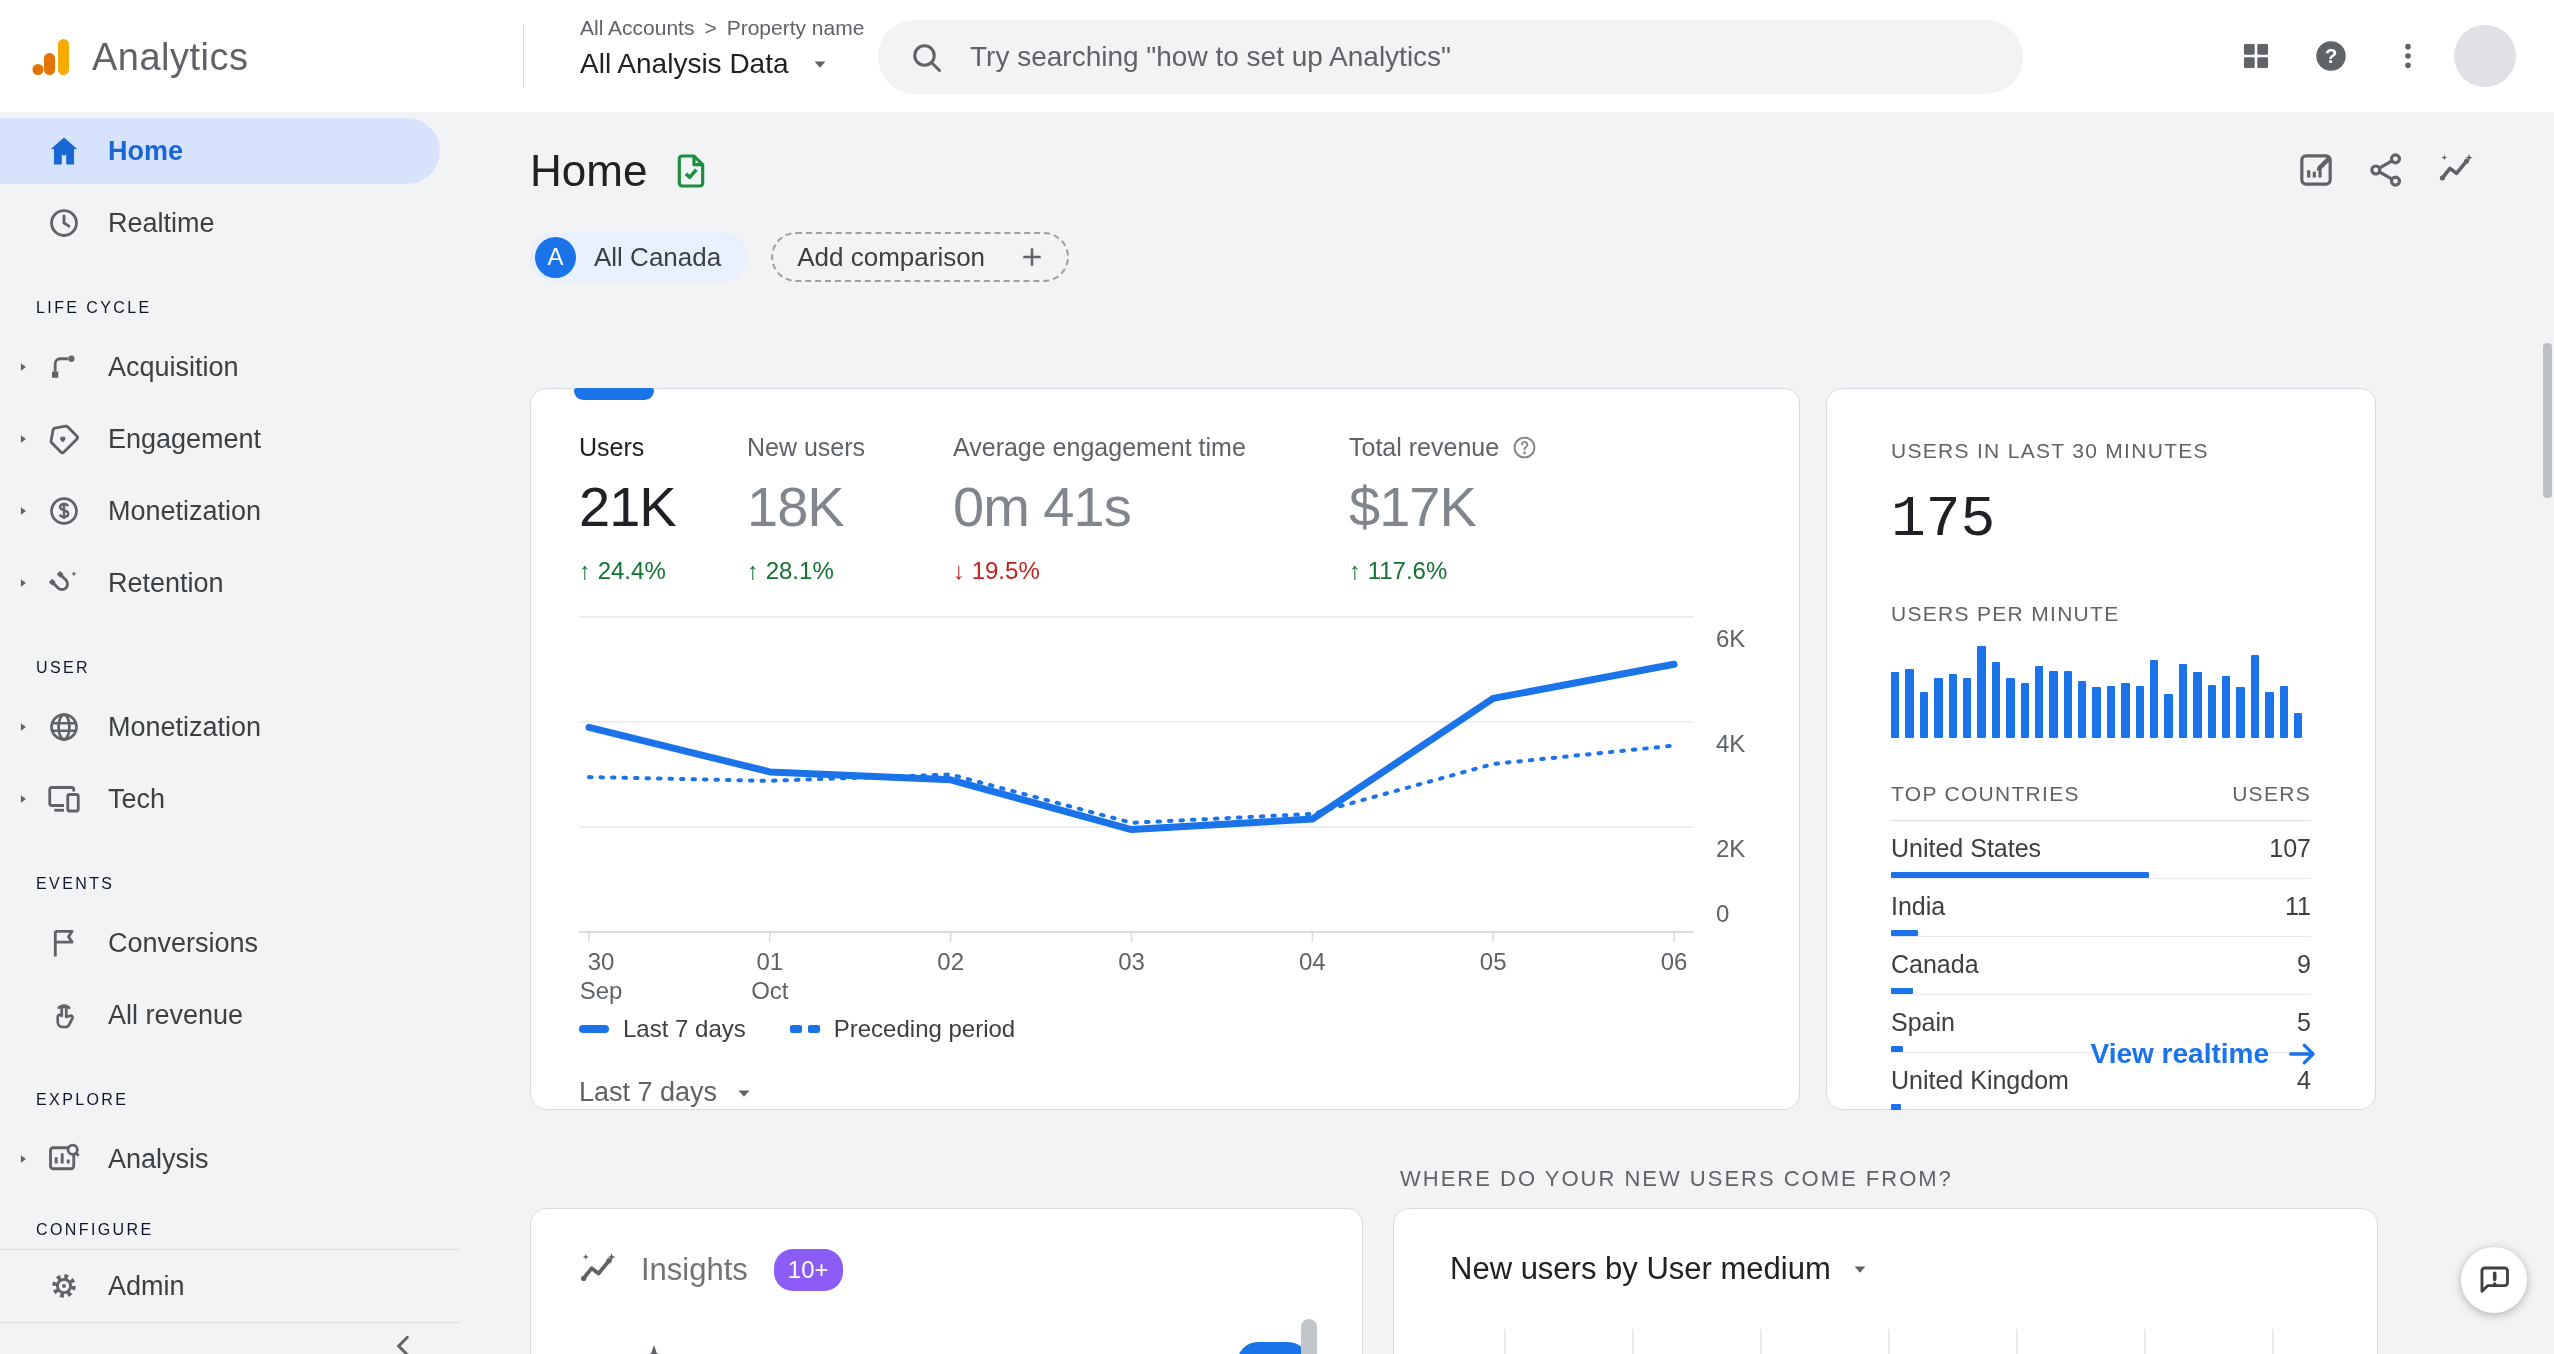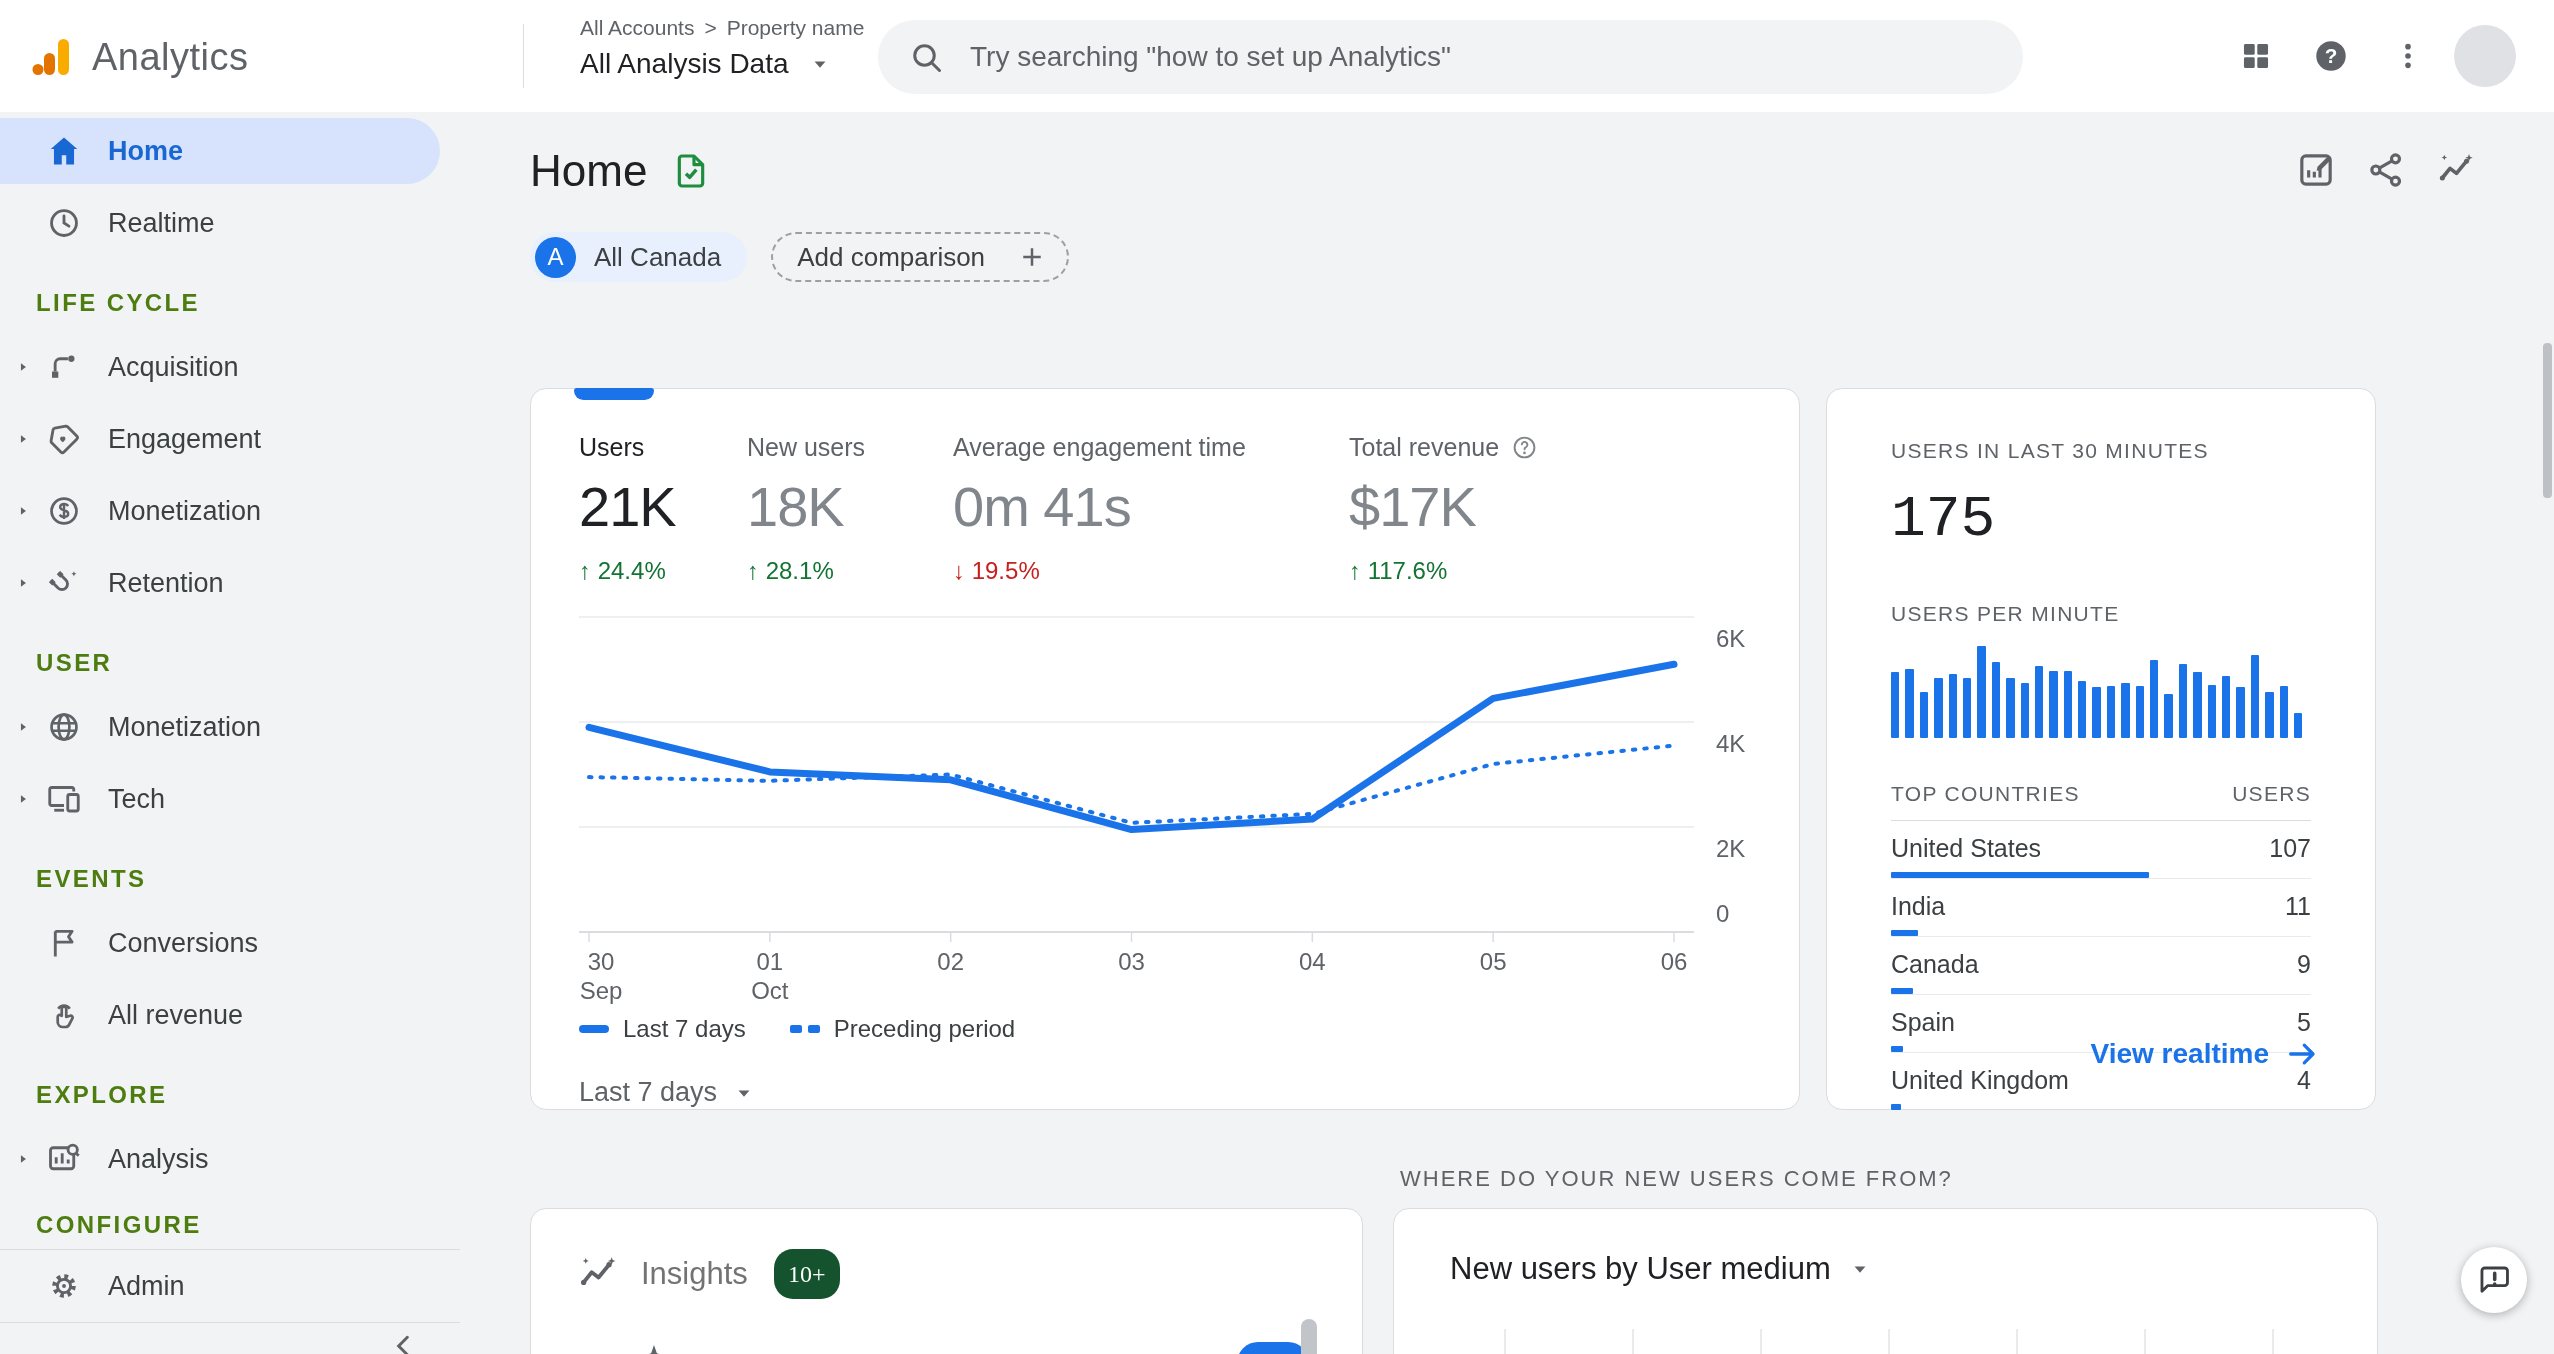--- a/index.html
+++ b/index.html
@@ -31,21 +31,21 @@
   
   .sidebar { position:absolute; top:112px; left:0; bottom:0; width:460px; padding-top:3px; z-index:10; }
   .nav-item { height:72px; display:flex; align-items:center; position:relative; cursor:pointer; }
   .nav-item.active::before { content:""; position:absolute; left:0; top:3px; bottom:3px; right:20px; background:#d7e3fc; border-radius:0 34px 34px 0; }
   .nav-arrow { width:46px; display:flex; justify-content:center; align-items:center; position:relative; }
   .nav-arrow svg { width:14px; height:14px; }
   .nav-ico { width:36px; height:36px; margin-right:26px; position:relative; }
   .nav-ico svg { width:36px; height:36px; }
   .nav-label { font-size:27px; color:#3c4043; position:relative; }
   .nav-item.active .nav-label { color:#1967d2; font-weight:bold; }
-  .nav-header { height:72px; display:flex; align-items:flex-end; padding:0 0 14px 36px; font-size:24px; letter-spacing:2.4px; color:#4d7c0f; font-weight:bold; }
+  .nav-header { height:72px; display:flex; align-items:flex-end; padding:0 0 14px 36px; font-size:16px; letter-spacing:2.4px; color:#0f172a; font-weight:normal; }
   .nav-header.compact { height:54px; padding-bottom:10px; }
   .nav-divider { border-top:1px solid #dadce0; height:0; }
   .collapse-btn { position:absolute; left:388px; bottom:-8px; width:32px; height:32px; }
 
   
   .title-row { position:absolute; left:530px; top:146px; display:flex; align-items:center; }
   .page-title { font-size:44px; font-weight:normal; color:#202124; }
   .doc-icon { width:40px; height:40px; margin-left:24px; }
   .title-actions { position:absolute; left:2296px; top:150px; display:flex; gap:30px; }
   .title-actions span { width:40px; height:40px; cursor:pointer; }
@@ -97,21 +97,21 @@
   .c-bar { height:6px; background:#1a73e8; margin-top:9px; border-radius:1px; }
   .rt-link { position:absolute; right:56px; bottom:38px; display:flex; align-items:center; cursor:pointer; }
   .rt-link-label { font-size:28px; color:#1a73e8; font-weight:bold; }
   .rt-link svg { width:34px; height:34px; margin-left:16px; }
 
   
   .insights-card { left:530px; top:1208px; width:833px; height:260px; padding:40px 0 0 46px; overflow:hidden; }
   .insights-head { display:flex; align-items:center; }
   .insights-head svg { width:42px; height:42px; }
   .insights-title { font-size:31px; color:#737373; margin-left:22px; }
-  .insights-badge { margin-left:26px; background:#14532d; color:#fff; font-size:24px; height:50px; min-width:66px; border-radius:19px; display:flex; align-items:center; justify-content:center; padding:0 14px;font-family:Liberation Serif, serif; }
+  .insights-badge { margin-left:26px; background:#8b5cf6; color:#fff; font-size:24px; height:42px; min-width:66px; border-radius:19px; display:flex; align-items:center; justify-content:center; padding:0 14px; }
   .partial-sparkle { position:absolute; left:104px; top:132px; width:38px; height:38px; }
   .partial-chip { position:absolute; left:706px; top:133px; height:42px; min-width:58px; border-radius:21px; background:#1a73e8; color:#fff; font-size:22px; display:flex; align-items:center; justify-content:center; padding:0 14px; }
   .inner-scrollbar { position:absolute; left:770px; top:110px; width:16px; height:150px; background:#c1c5c9; border-radius:8px; }
 
   .nu-header { position:absolute; left:1400px; top:1166px; font-size:22px; color:#5f6368; letter-spacing:2px; }
   .newusers-card { left:1393px; top:1208px; width:985px; height:260px; padding:42px 0 0 56px; overflow:hidden; }
   .nu-title-row { display:flex; align-items:center; cursor:pointer; }
   .nu-title { font-size:31px; color:#202124; }
   .nu-title-row svg { width:26px; height:26px; margin-left:16px; }
   .nu-grid { position:absolute; left:110px; right:36px; top:120px; bottom:0;

